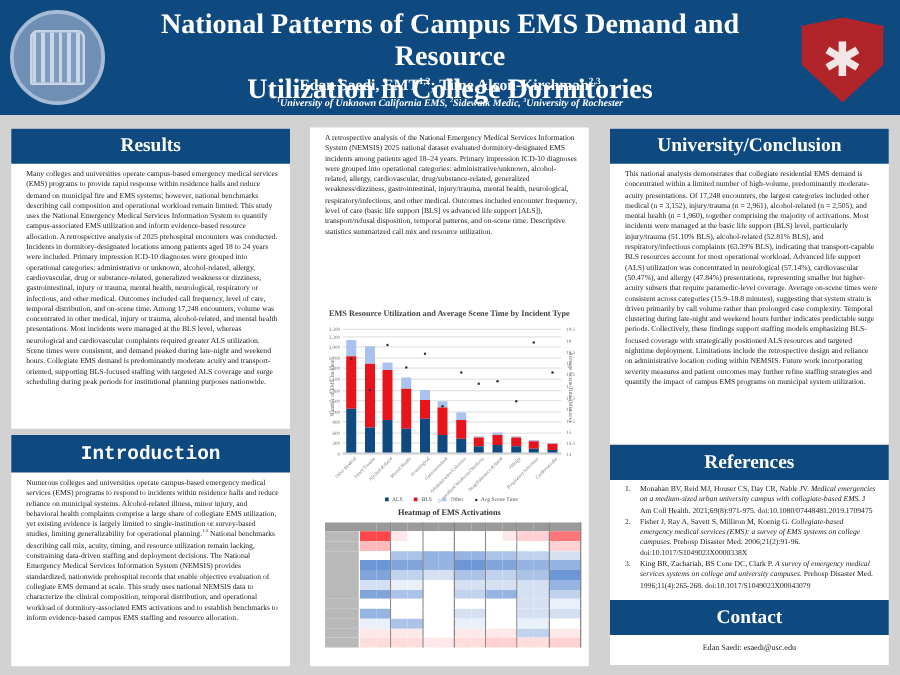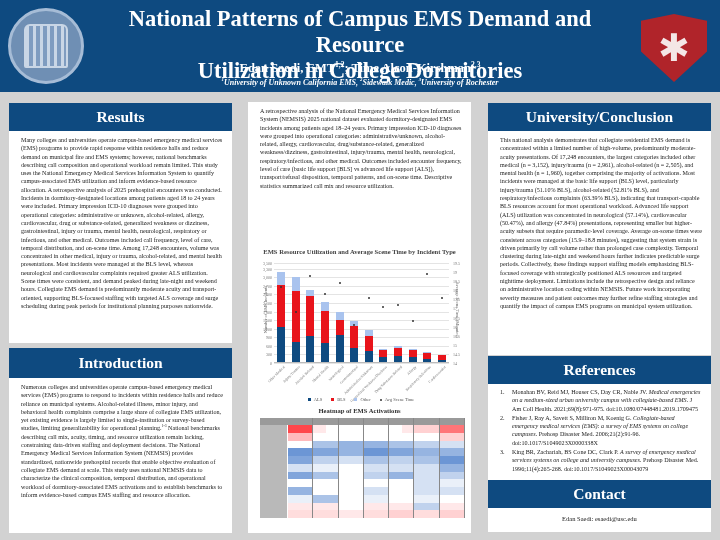--- a/index.html
+++ b/index.html
@@ -19,21 +19,21 @@
   .panel-head { background: #0e4a80; color: #fff; font-weight: bold; text-align: center; font-size: 15.5px; height: 28px; line-height: 28px; }
   .panel-body { padding: 5px 9px 0 12px; font-size: 6.1px; line-height: 8.3px; text-align: left; }
 
   #abstract { left: 9px; top: 103px; width: 223px; height: 240px; }
   #introduction { left: 9px; top: 348px; width: 223px; height: 185px; }
   #methods { left: 248px; top: 102px; width: 223px; height: 140px; }
   #results { left: 248px; top: 240px; width: 223px; height: 293px; }
   #discussion { left: 488px; top: 103px; width: 223px; height: 252px; }
   #references { left: 488px; top: 356px; width: 223px; height: 127px; }
   #contact { left: 488px; top: 480px; width: 223px; height: 52px; }
-  #introduction .panel-head { height: 30px; line-height: 30px; }
+  #introduction .panel-head { height: 30px; line-height: 30px; font-family: Liberation Mono, monospace; }
 
   .chart-title { text-align:center; font-size:6.6px; font-weight:bold; color:#444; margin-top: 8px; }
   .chart-wrap { position: relative; height: 148px; margin: 2px 4px 0 4px; }
   .ylabel-left { position:absolute; left:-10px; top:50px; transform: rotate(-90deg); font-size:4.5px; color:#666; white-space:nowrap; }
   .ylabel-right { position:absolute; right:-18px; top:50px; transform: rotate(90deg); font-size:4.5px; color:#666; white-space:nowrap; }
   .yticks-left, .yticks-right { position:absolute; top:6px; height:100px; font-size:4px; color:#777; }
   .yticks-left { left: 6px; width: 14px; text-align:right; }
   .yticks-right { right: 2px; width: 12px; text-align:left; }
   .yticks-left span, .yticks-right span { position:absolute; right:0; }
   .yticks-right span { left:0; right:auto; }

